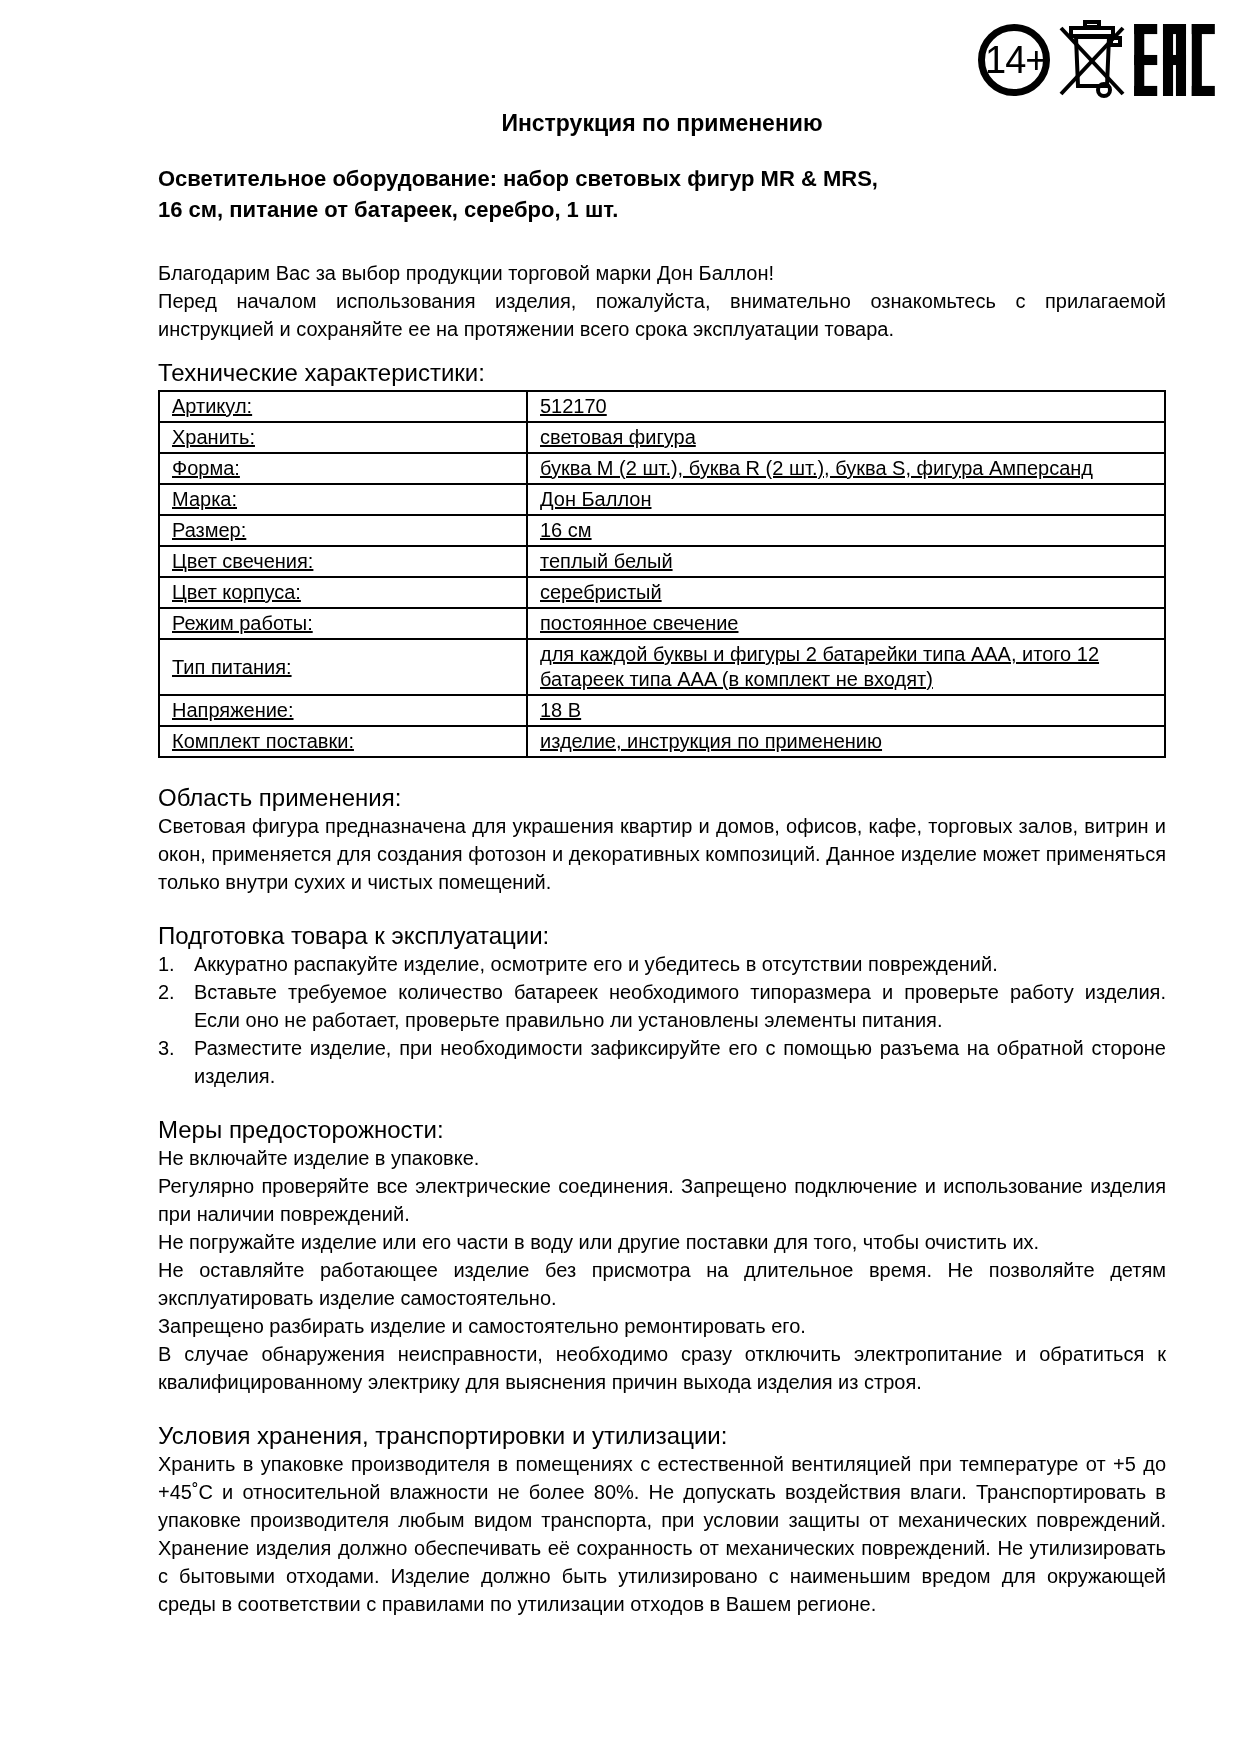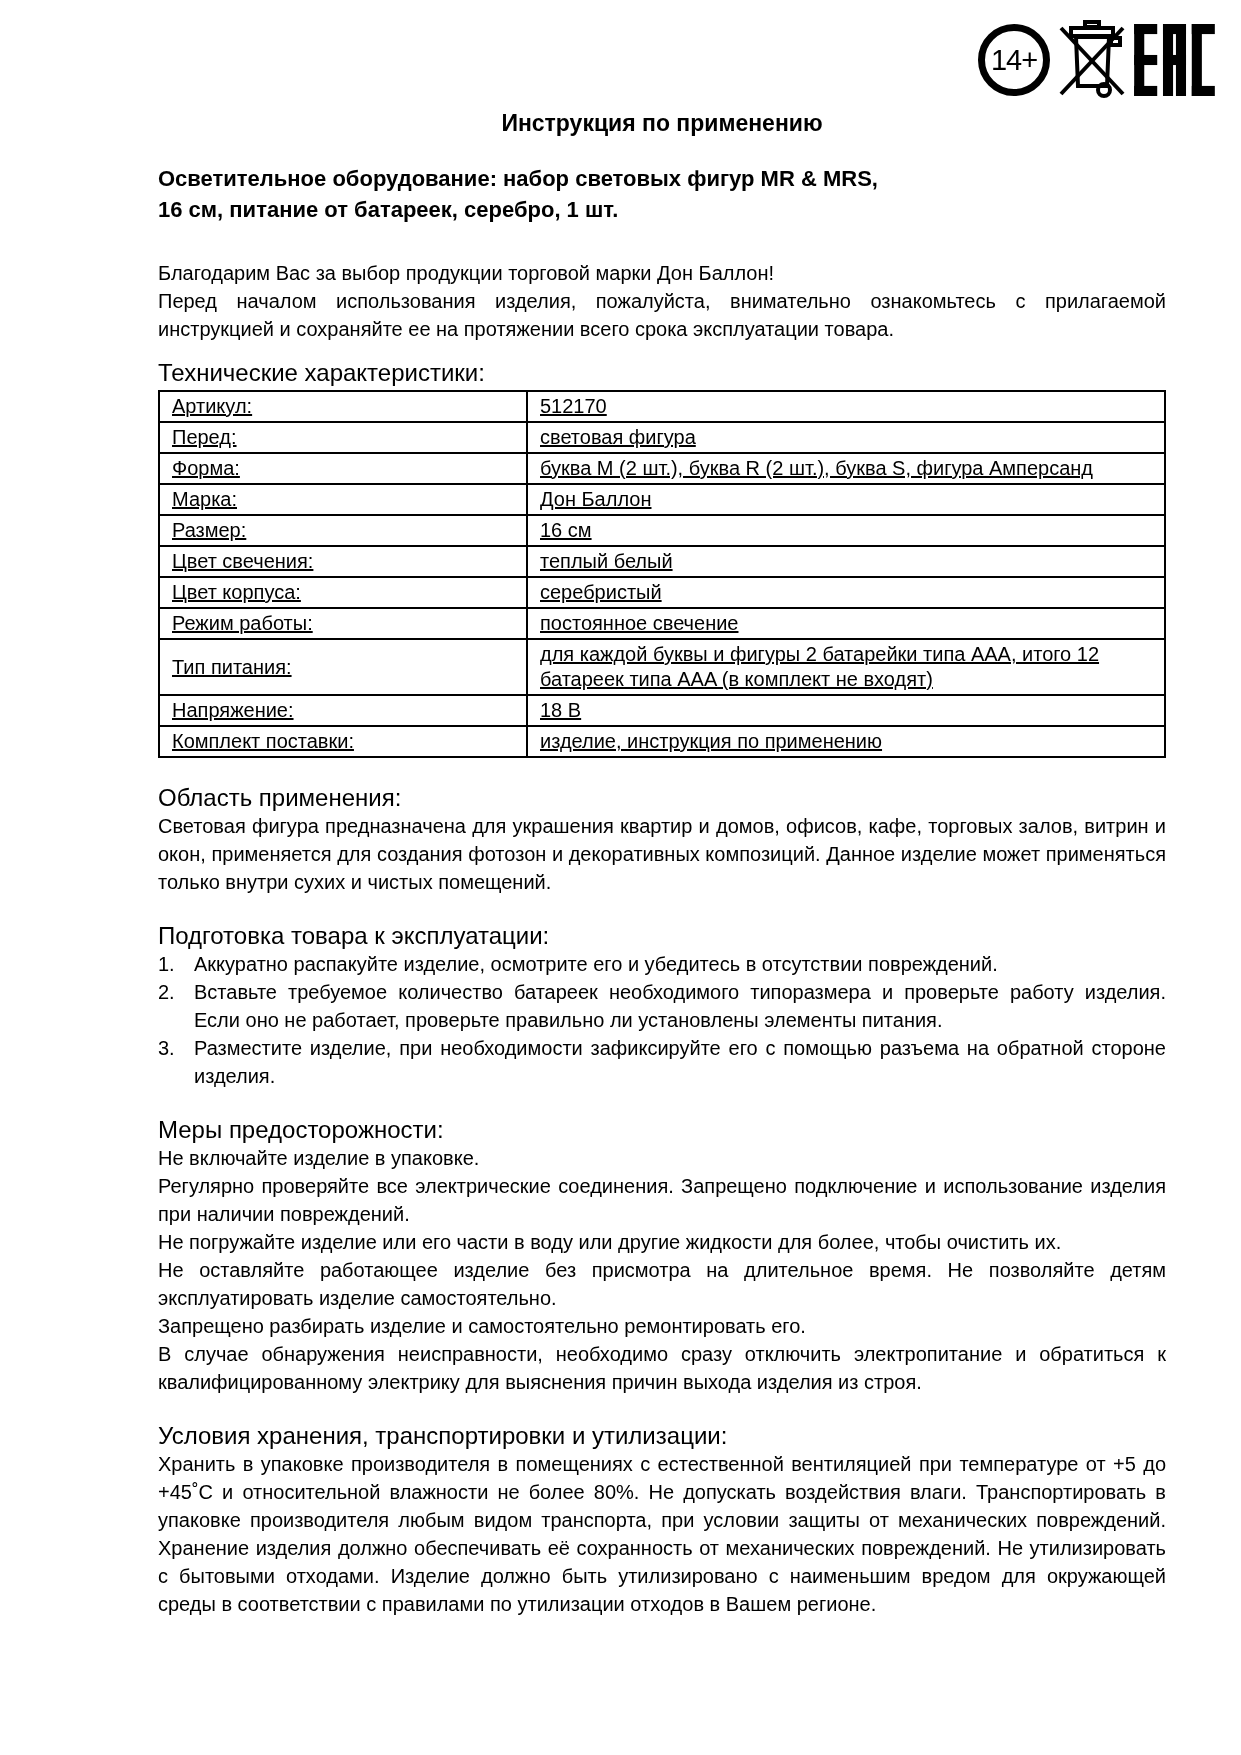--- a/index.html
+++ b/index.html
@@ -13,22 +13,22 @@
   .content {
     position:absolute; left:158px; top:0; width:1008px;
   }
   
   .badges {
     position:absolute; top:20px; right:26px;
     display:flex; align-items:center; gap:9px;
   }
   .age-circle {
     width:72px; height:72px; border:7px solid #000; border-radius:50%;
-    display:flex; align-items:center; justify-content:center;
-    font-size:29px; letter-spacing:-1px; color:#000; background:#fff;
+    display:flex; align-items:center; 
+    font-size:38px; letter-spacing:-1px; color:#000; background:#fff;
   }
   .badge-svg { display:block; }
   
   .doc-title {
     margin-top:110px; text-align:center;
     font-weight:bold; font-size:23px; line-height:27px;
   }
   .doc-subtitle {
     margin-top:26px; text-align:left;
     font-weight:bold; font-size:22px; line-height:31px;
@@ -112,21 +112,21 @@
 
   <div class="sec-heading specs-heading">Технические характеристики:</div>
 
   <table class="specs">
     <tbody>
       <tr>
         <td class="label">Артикул:</td>
         <td>512170</td>
       </tr>
       <tr>
-        <td class="label">Перед:</td>
+        <td class="label">Хранить:</td>
         <td>световая фигура</td>
       </tr>
       <tr>
         <td class="label">Форма:</td>
         <td>буква M (2 шт.), буква R (2 шт.), буква S, фигура Амперсанд</td>
       </tr>
       <tr>
         <td class="label">Марка:</td>
         <td>Дон Баллон</td>
       </tr>
@@ -177,21 +177,21 @@
     <div class="list-item">
       <span class="num">3.</span>
       <span class="txt">Разместите изделие, при необходимости зафиксируйте его с помощью разъема на обратной стороне изделия.</span>
     </div>
   </div>
 
   <div class="sec-heading">Меры предосторожности:</div>
   <div class="safety">
     <p class="para">Не включайте изделие в упаковке.</p>
     <p class="para just">Регулярно проверяйте все электрические соединения. Запрещено подключение и использование изделия при наличии повреждений.</p>
-    <p class="para just">Не погружайте изделие или его части в воду или другие жидкости для более, чтобы очистить их.</p>
+    <p class="para just">Не погружайте изделие или его части в воду или другие поставки для того, чтобы очистить их.</p>
     <p class="para just">Не оставляйте работающее изделие без присмотра на длительное время. Не позволяйте детям эксплуатировать изделие самостоятельно.</p>
     <p class="para">Запрещено разбирать изделие и самостоятельно ремонтировать его.</p>
     <p class="para just">В случае обнаружения неисправности, необходимо сразу отключить электропитание и обратиться к квалифицированному электрику для выяснения причин выхода изделия из строя.</p>
   </div>
 
   <div class="sec-heading">Условия хранения, транспортировки и утилизации:</div>
   <p class="para just">Хранить в упаковке производителя в помещениях с естественной вентиляцией при температуре от +5 до +45˚С и относительной влажности не более 80%. Не допускать воздействия влаги. Транспортировать в упаковке производителя любым видом транспорта, при условии защиты от механических повреждений. Хранение изделия должно обеспечивать её сохранность от механических повреждений. Не утилизировать с бытовыми отходами. Изделие должно быть утилизировано с наименьшим вредом для окружающей среды в соответствии с правилами по утилизации отходов в Вашем регионе.</p>
 
 </div>
 

